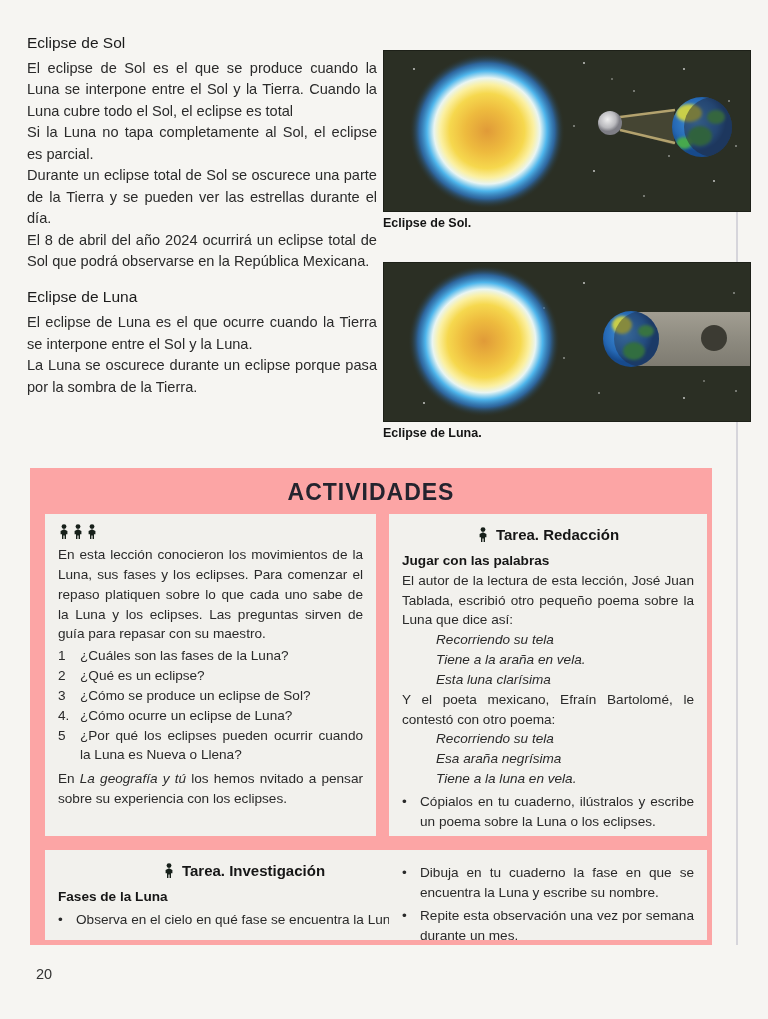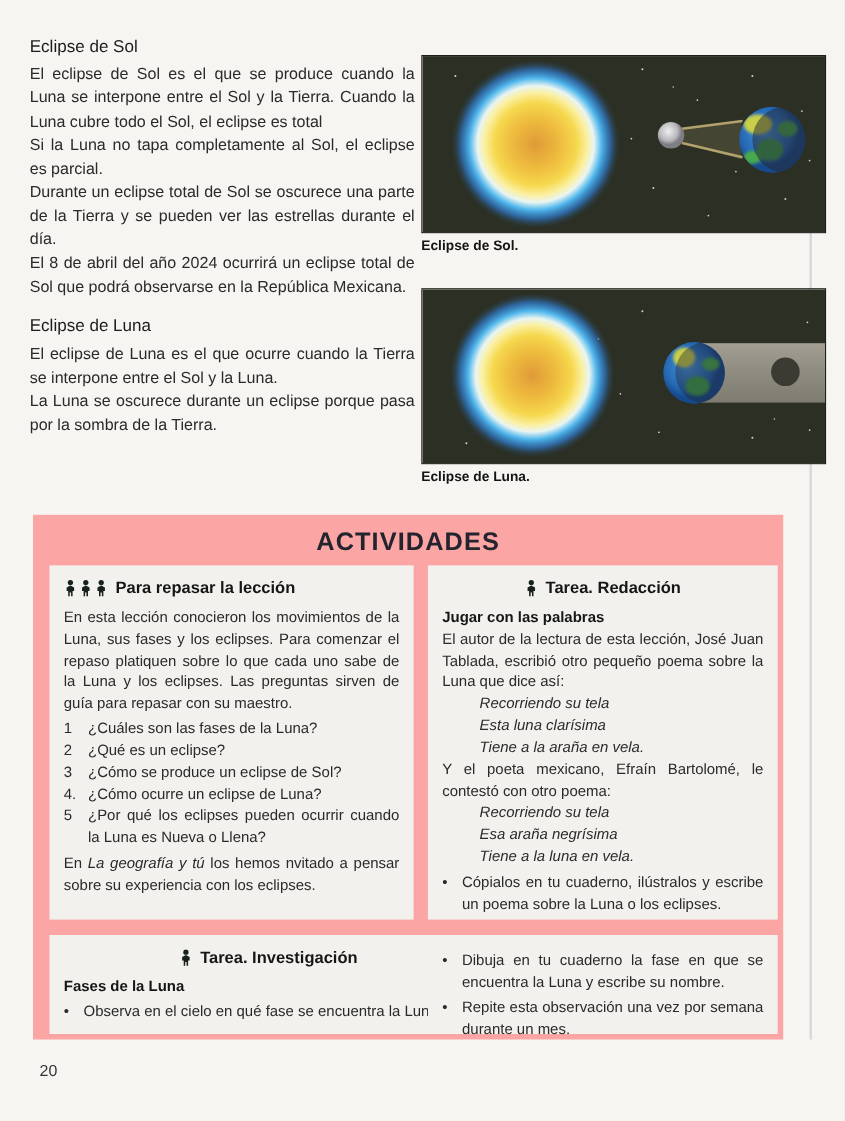--- a/index.html
+++ b/index.html
@@ -239,21 +239,20 @@
                 <path d="M6 5.2 L9.4 7 L9.4 10.2 L8 10.2 L8 15 L6.6 15 L6.6 11.6 L5.4 11.6 L5.4 15 L4 15 L4 10.2 L2.6 10.2 L2.6 7 Z"></path>
               </svg>
             </span>
           <span class="person-icon">
               <svg width="12" height="16" viewBox="0 0 12 16">
                 <circle cx="6" cy="2.6" r="2.4"></circle>
                 <path d="M6 5.2 L9.4 7 L9.4 10.2 L8 10.2 L8 15 L6.6 15 L6.6 11.6 L5.4 11.6 L5.4 15 L4 15 L4 10.2 L2.6 10.2 L2.6 7 Z"></path>
               </svg>
             </span>
         </span>
-        <span>Para repasar la lección</span>
       </div>
       <p class="box-p">En esta lección conocieron los movimientos de la Luna, sus fases y los eclipses. Para comenzar el repaso platiquen sobre lo que cada uno sabe de la Luna y los eclipses. Las preguntas sirven de guía para repasar con su maestro.</p>
       <div class="q-list">
         <div class="q-row">
           <span class="q-num">1</span>
           <span class="q-text">¿Cuáles son las fases de la Luna?</span>
         </div>
         <div class="q-row">
           <span class="q-num">2</span>
           <span class="q-text">¿Qué es un eclipse?</span>
@@ -280,22 +279,22 @@
             <svg width="12" height="16" viewBox="0 0 12 16">
               <circle cx="6" cy="2.6" r="2.4"></circle>
               <path d="M6 5.2 L9.4 7 L9.4 10.2 L8 10.2 L8 15 L6.6 15 L6.6 11.6 L5.4 11.6 L5.4 15 L4 15 L4 10.2 L2.6 10.2 L2.6 7 Z"></path>
             </svg>
           </span>
         <span>Tarea. Redacción</span>
       </div>
       <p class="box-p bold-sub">Jugar con las palabras</p>
       <p class="box-p">El autor de la lectura de esta lección, José Juan Tablada, escribió otro pequeño poema sobre la Luna que dice así:</p>
       <p class="poem">Recorriendo su tela</p>
+      <p class="poem">Tiene a la araña en vela.</p>
       <p class="poem">Esta luna clarísima</p>
-      <p class="poem">Tiene a la araña en vela.</p>
       <p class="box-p">Y el poeta mexicano, Efraín Bartolomé, le contestó con otro poema:</p>
       <p class="poem">Recorriendo su tela</p>
       <p class="poem">Esa araña negrísima</p>
       <p class="poem">Tiene a la luna en vela.</p>
       <div class="bullet-row">
         <span class="bullet-dot">•</span>
         <span class="bullet-text">Cópialos en tu cuaderno, ilústralos y escribe  un poema sobre la Luna o los eclipses.</span>
       </div>
     </div>
 

